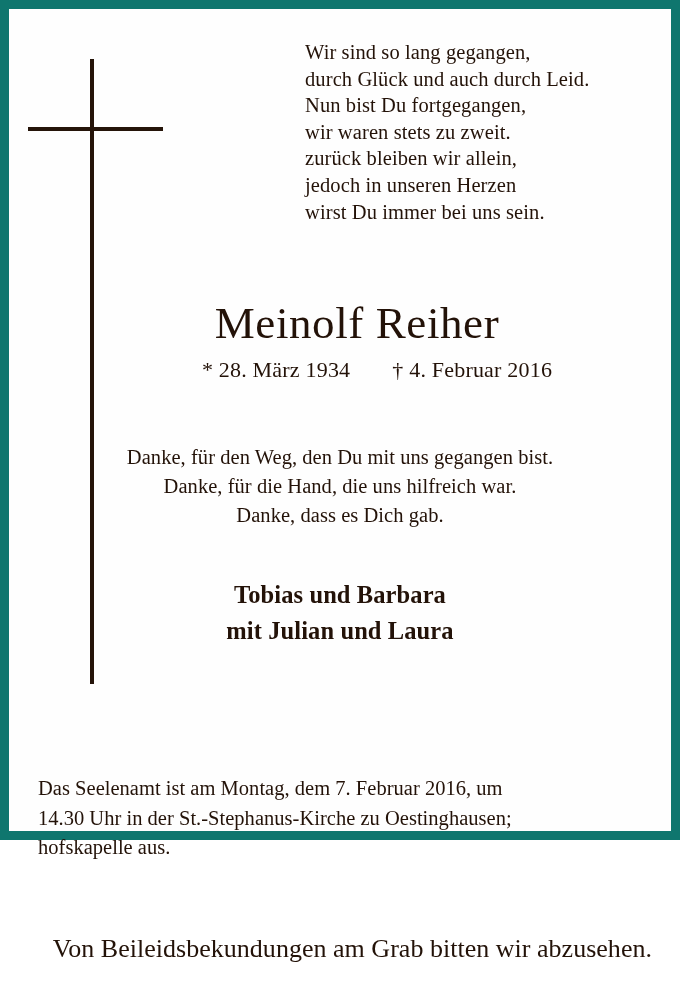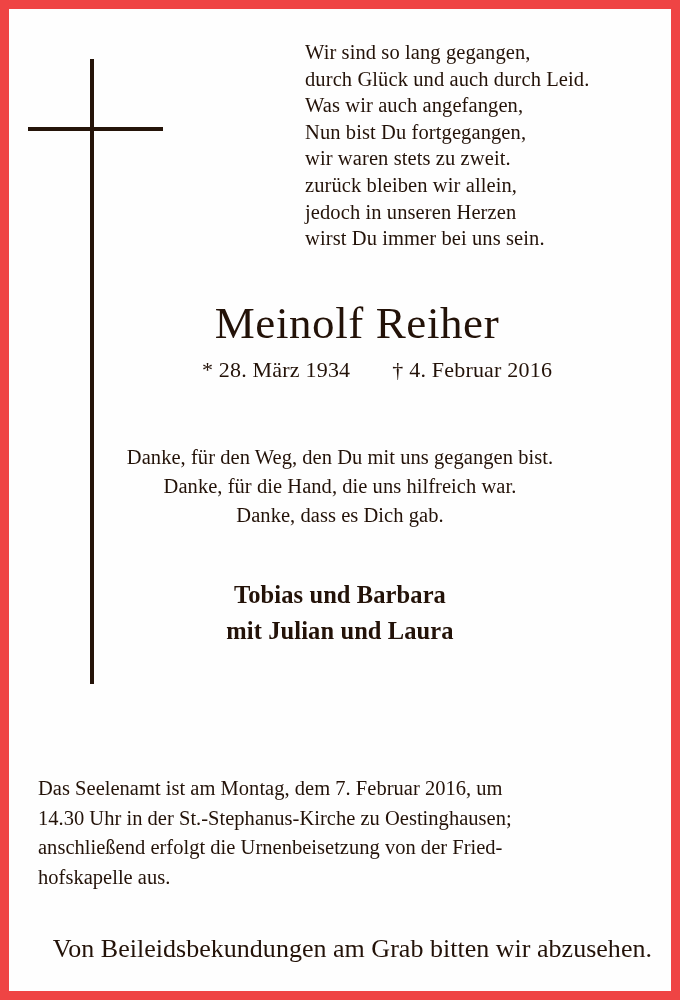--- a/index.html
+++ b/index.html
@@ -12,23 +12,23 @@
     height: 1000px;
     font-family: "Liberation Serif", "DejaVu Serif", serif;
     color: #231208;
     overflow: hidden;
   }
 
   .notice {
     position: relative;
     box-sizing: border-box;
     width: 680px;
-    height: 1000px;
+    height: 840px;
     background: #fca5a5;
-    border: 9px solid #ef4444;
+    border: 9px solid #0f766e;
   }
 
   .inner {
     position: relative;
     width: 100%;
     height: 100%;
     background: #fefefe;
   }
 
   
@@ -165,21 +165,20 @@
   <div class="inner">
 
     <div class="cross">
       <div class="bar-v"></div>
       <div class="bar-h"></div>
     </div>
 
     <div class="poem">
       <div class="line">Wir sind so lang gegangen,</div>
       <div class="line">durch Glück und auch durch Leid.</div>
-      <div class="line">Was wir auch angefangen,</div>
       <div class="line">Nun bist Du fortgegangen,</div>
       <div class="line">wir waren stets zu zweit.</div>
       <div class="line">zurück bleiben wir allein,</div>
       <div class="line">jedoch in unseren Herzen</div>
       <div class="line">wirst Du immer bei uns sein.</div>
     </div>
 
     <div class="name-block">
       <div class="deceased-name">Meinolf Reiher</div>
       <div class="dates">
@@ -194,20 +193,19 @@
     </div>
 
     <div class="family">
       <div class="line">Tobias und Barbara</div>
       <div class="line">mit Julian und Laura</div>
     </div>
 
     <div class="service">
       <div class="line">Das Seelenamt ist am Montag, dem 7. Februar 2016, um</div>
       <div class="line">14.30 Uhr in der St.-Stephanus-Kirche zu Oestinghausen;</div>
-      <div class="line">anschließend erfolgt die Urnenbeisetzung von der Fried-</div>
       <div class="line">hofskapelle aus.</div>
     </div>
 
     <div class="closing">Von Beileidsbekundungen am Grab bitten wir abzusehen.</div>
 
   </div>
 </div>
 
 </body></html>

